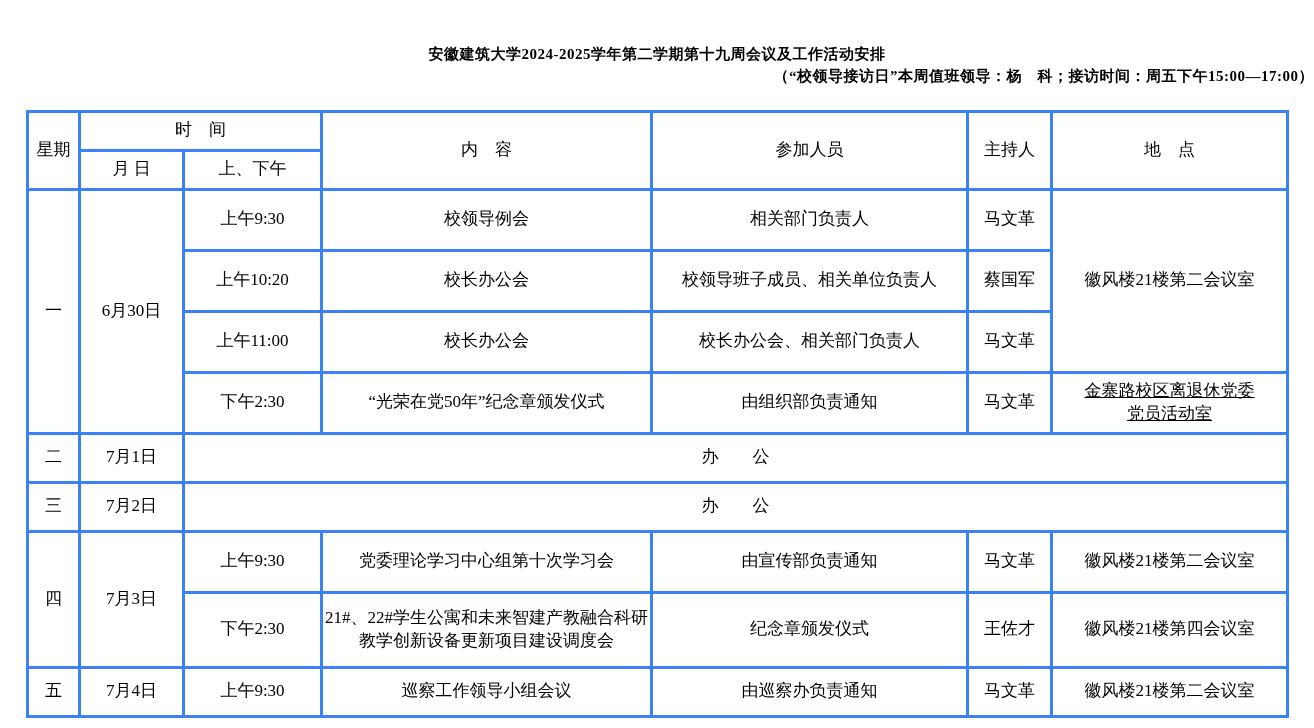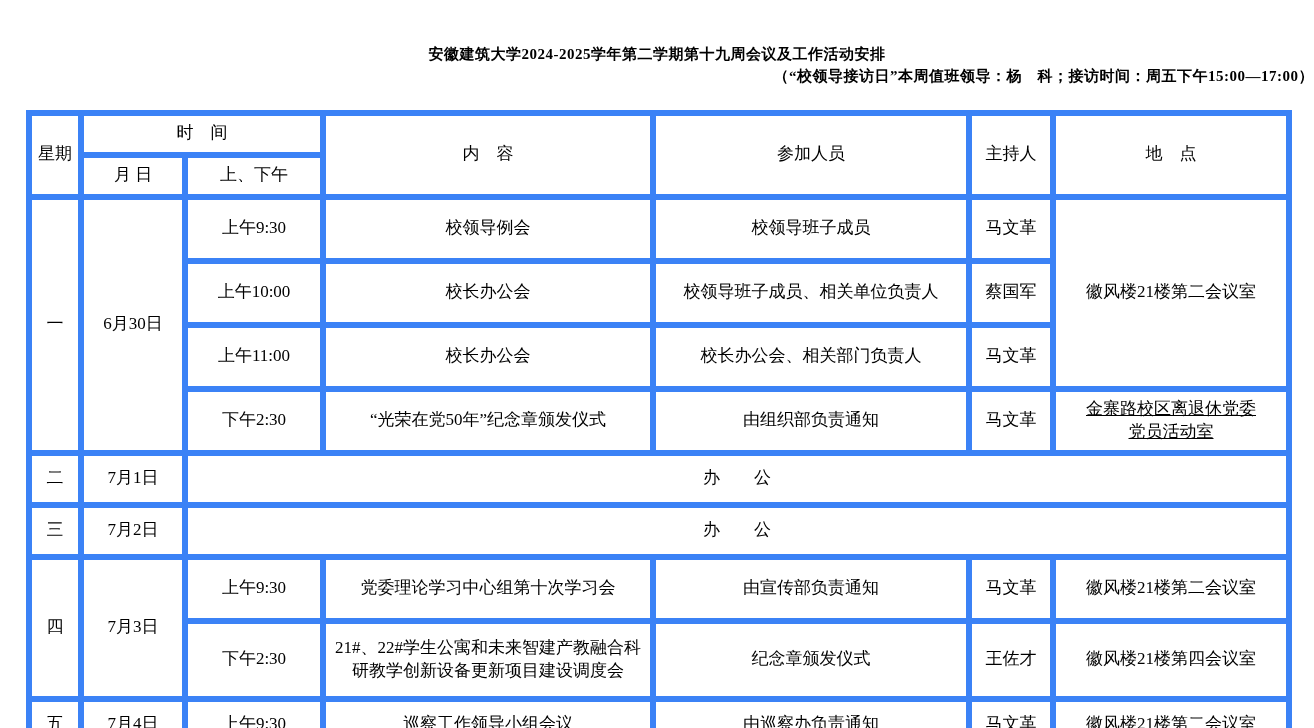--- a/index.html
+++ b/index.html
@@ -36,21 +36,21 @@
   }
   .table-wrap {
     margin: 22px 26px 0 26px;
   }
   table.sched {
     border-collapse: collapse;
     width: 1262px;
     table-layout: fixed;
   }
   table.sched td, table.sched th {
-    border: 6px solid #3b82f6;
+    border: 3px solid #3b82f6;
     text-align: center;
     vertical-align: middle;
     font-size: 17px;
     font-weight: normal;
     padding: 3px 2px;
     line-height: 1.35;
   }
   .hdr-weekday { width: 52px; }
   .hdr-date { width: 104px; }
   .hdr-ampm { width: 138px; }
@@ -105,26 +105,26 @@
         <tr class="row-h2">
           <td>月 日</td>
           <td>上、下午</td>
         </tr>
 
         <tr class="body-row">
           <td rowspan="4">一</td>
           <td rowspan="4">6月30日</td>
           <td>上午9:30</td>
           <td>校领导例会</td>
-          <td>校领导班子成员</td>
+          <td>相关部门负责人</td>
           <td>马文革</td>
           <td rowspan="3">徽风楼21楼第二会议室</td>
         </tr>
         <tr class="body-row">
-          <td>上午10:00</td>
+          <td>上午10:20</td>
           <td>校长办公会</td>
           <td>校领导班子成员、相关单位负责人</td>
           <td>蔡国军</td>
         </tr>
         <tr class="body-row">
           <td>上午11:00</td>
           <td>校长办公会</td>
           <td>校长办公会、相关部门负责人</td>
           <td>马文革</td>
         </tr>

